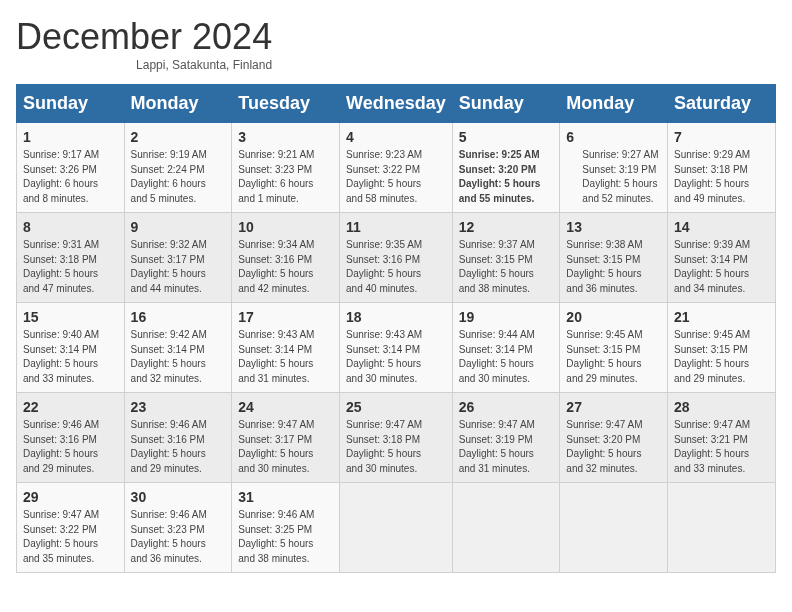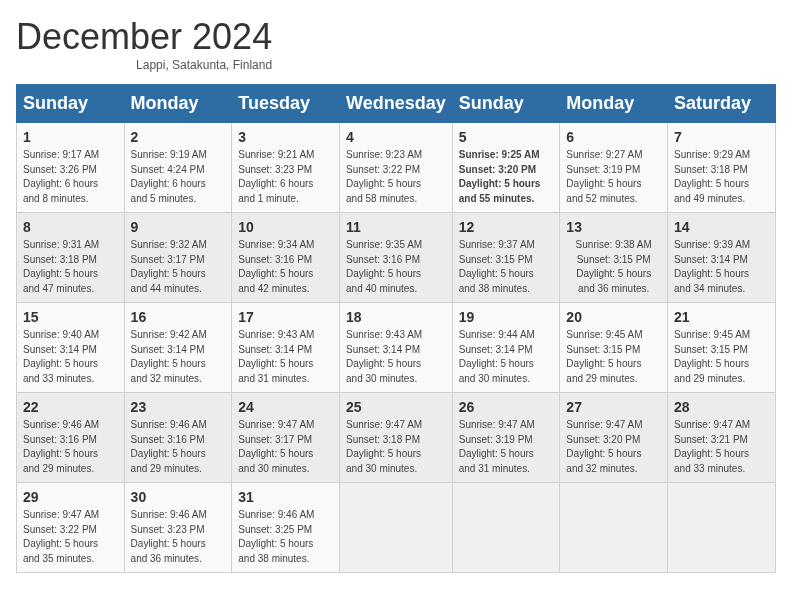--- a/index.html
+++ b/index.html
@@ -108,21 +108,21 @@
         <td>
           <span class="day-number">1</span>
           <div class="day-detail" style="white-space: pre-line;">Sunrise: 9:17 AM
 Sunset: 3:26 PM
 Daylight: 6 hours
 and 8 minutes.</div>
         </td>
         <td>
           <span class="day-number">2</span>
           <div class="day-detail" style="white-space: pre-line;">Sunrise: 9:19 AM
-Sunset: 4:24 PM
+Sunset: 2:24 PM
 Daylight: 6 hours
 and 5 minutes.</div>
         </td>
         <td>
           <span class="day-number">3</span>
           <div class="day-detail" style="white-space: pre-line;">Sunrise: 9:21 AM
 Sunset: 3:23 PM
 Daylight: 6 hours
 and 1 minute.</div>
         </td>
@@ -135,21 +135,21 @@
         </td>
         <td>
           <span class="day-number">5</span>
           <div class="day-detail" style="white-space: pre-line; font-weight: bold;">Sunrise: 9:25 AM
 Sunset: 3:20 PM
 Daylight: 5 hours
 and 55 minutes.</div>
         </td>
         <td>
           <span class="day-number">6</span>
-          <div class="day-detail" style="white-space: pre-line;">Sunrise: 9:27 AM
+          <div class="day-detail" style="white-space: pre-line; margin-left: 16px;">Sunrise: 9:27 AM
 Sunset: 3:19 PM
 Daylight: 5 hours
 and 52 minutes.</div>
         </td>
         <td>
           <span class="day-number">7</span>
           <div class="day-detail" style="white-space: pre-line;">Sunrise: 9:29 AM
 Sunset: 3:18 PM
 Daylight: 5 hours
 and 49 minutes.</div>
@@ -186,21 +186,21 @@
         </td>
         <td>
           <span class="day-number">12</span>
           <div class="day-detail" style="white-space: pre-line;">Sunrise: 9:37 AM
 Sunset: 3:15 PM
 Daylight: 5 hours
 and 38 minutes.</div>
         </td>
         <td>
           <span class="day-number">13</span>
-          <div class="day-detail" style="white-space: pre-line; text-align: center;">Sunrise: 9:38 AM
+          <div class="day-detail" style="white-space: pre-line;">Sunrise: 9:38 AM
 Sunset: 3:15 PM
 Daylight: 5 hours
 and 36 minutes.</div>
         </td>
         <td>
           <span class="day-number">14</span>
           <div class="day-detail" style="white-space: pre-line;">Sunrise: 9:39 AM
 Sunset: 3:14 PM
 Daylight: 5 hours
 and 34 minutes.</div>

